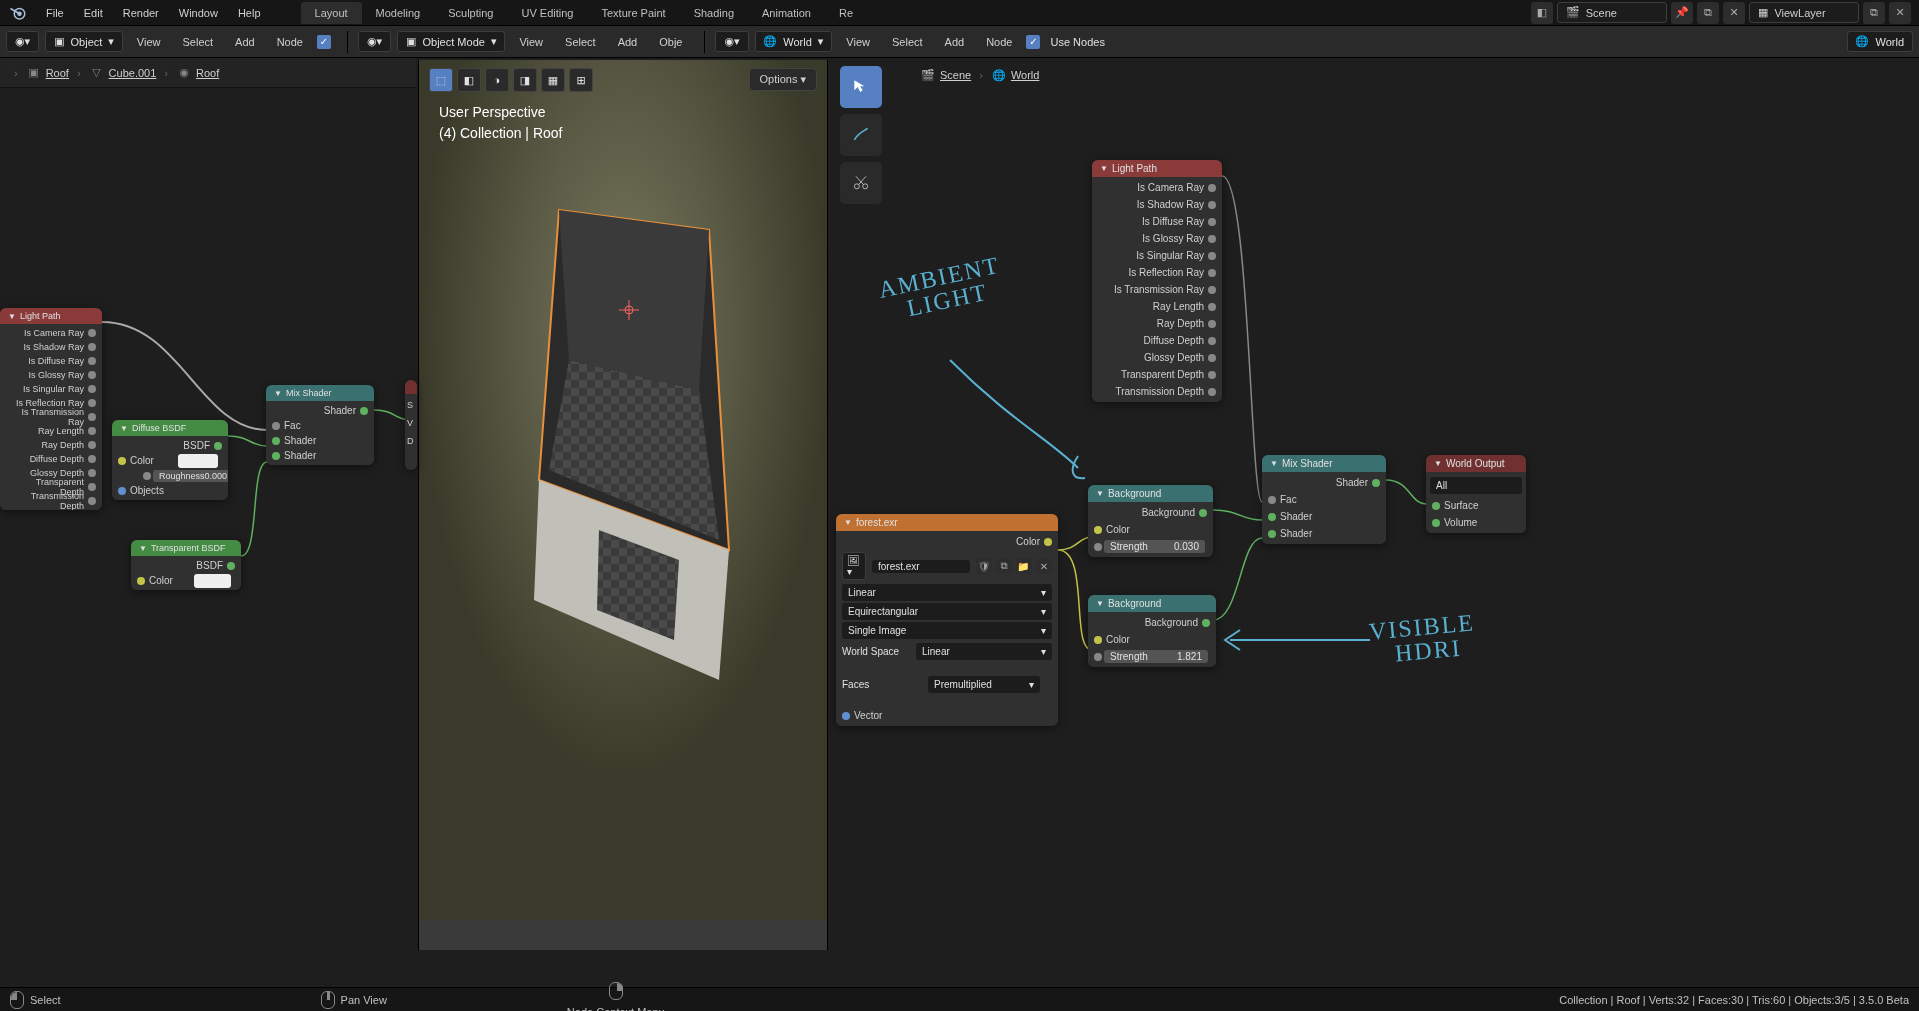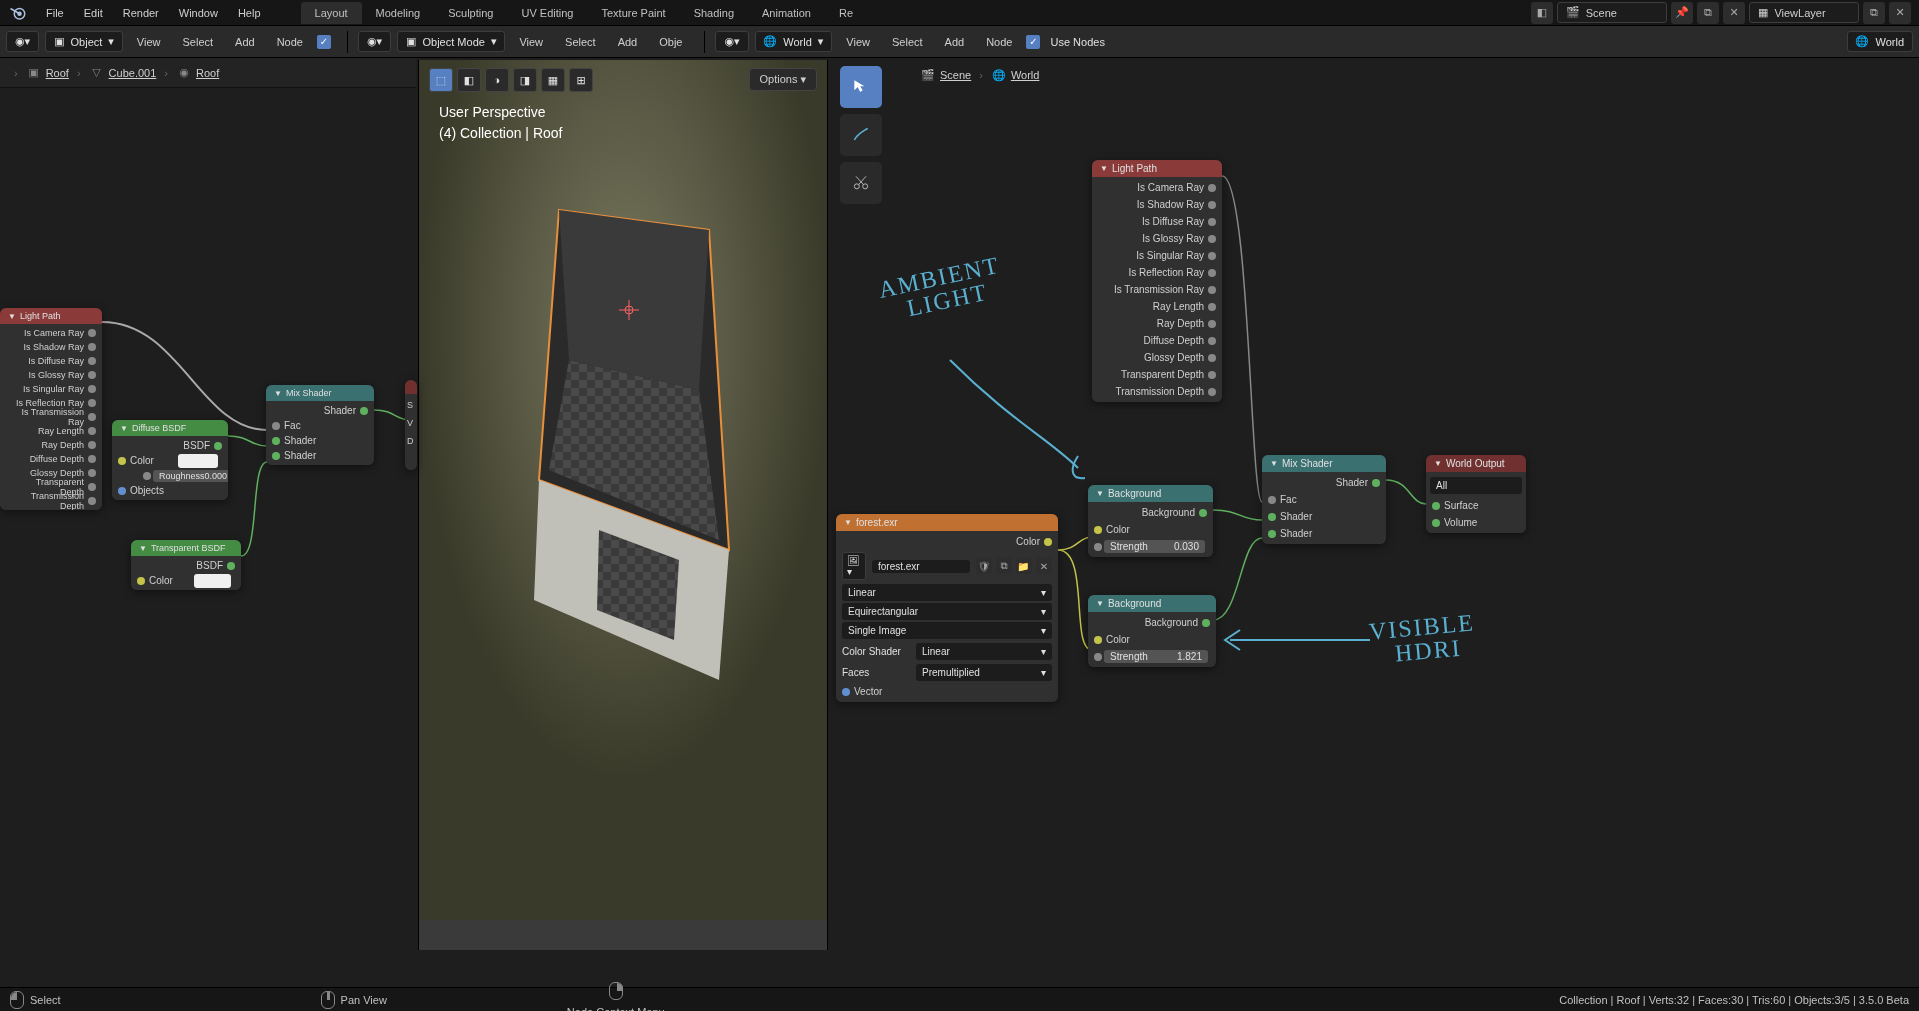--- a/index.html
+++ b/index.html
@@ -368,29 +368,29 @@
         </div>
       <div class="select-row">
           <span>Equirectangular</span>
           <span>▾</span>
         </div>
       <div class="select-row">
           <span>Single Image</span>
           <span>▾</span>
         </div>
       <div class="field-row">
-        <span class="field-label">Color Shader</span>
+        <span class="field-label">World Space</span>
         <div class="select-row" style="margin:0;flex:1;">
             <span>Linear</span>
             <span>▾</span>
           </div>
       </div>
       <div class="field-row">
         <span class="field-label">Faces</span>
-        <div class="select-row" style="margin:0;flex:1;">
+        <div class="select-row" style="margin:12px;flex:1;">
             <span>Premultiplied</span>
             <span>▾</span>
           </div>
       </div>
       <div class="node-row">
           <span class="socket sock-blue"></span>
           <span class="row-label">Vector</span>
         </div>
     </div>
   </div>

